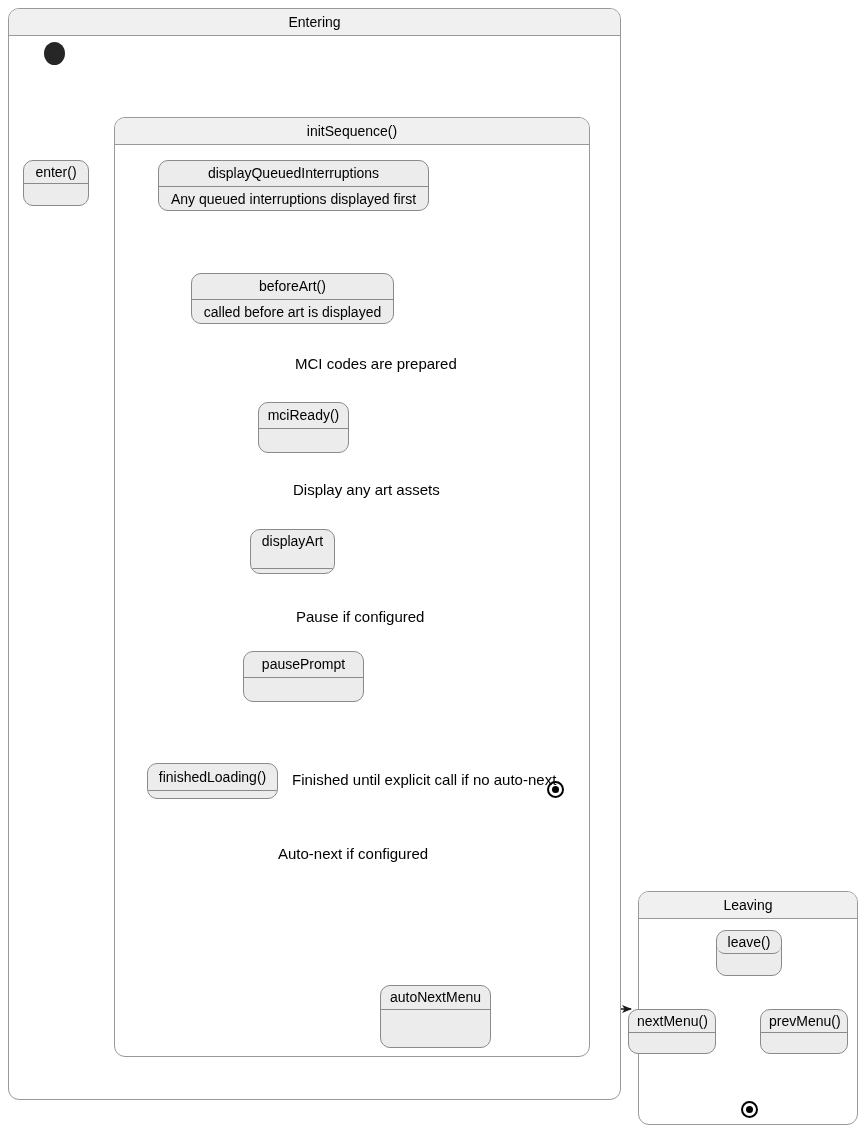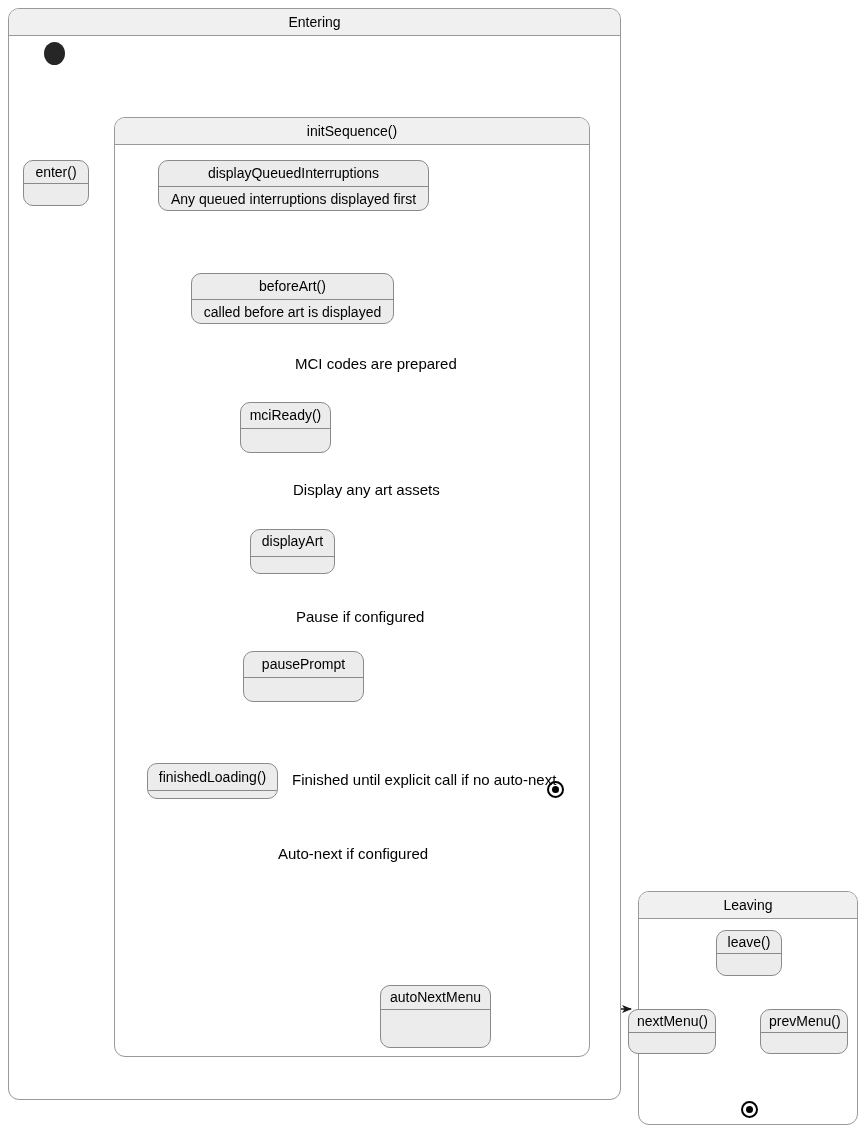--- a/index.html
+++ b/index.html
@@ -170,27 +170,27 @@
   <div class="state" style="left:158px; top:160px; width:271px; height:51px;">
     <div class="st-name" style="height:26px; line-height:25px;">displayQueuedInterruptions</div>
     <div class="st-body" style="height:24px; line-height:24px;">Any queued interruptions displayed first</div>
   </div>
 
   <div class="state" style="left:191px; top:273px; width:203px; height:51px;">
     <div class="st-name" style="height:26px; line-height:25px;">beforeArt()</div>
     <div class="st-body" style="height:24px; line-height:24px;">called before art is displayed</div>
   </div>
 
-  <div class="state empty-body" style="left:240px; top:402px; width:91px; height:51px;">
+  <div class="state empty-body" style="left:258px; top:402px; width:91px; height:51px;">
     <div class="st-name" style="height:26px; line-height:25px;">mciReady()</div>
     <div class="st-body" style="height:24px;"></div>
   </div>
 
   <div class="state empty-body" style="left:250px; top:529px; width:85px; height:45px;">
-    <div class="st-name" style="height:27px; line-height:22px;">displayArt</div>
+    <div class="st-name" style="height:39px; line-height:22px;">displayArt</div>
     <div class="st-body" style="height:21px;"></div>
   </div>
 
   <div class="state empty-body" style="left:243px; top:651px; width:121px; height:51px;">
     <div class="st-name" style="height:26px; line-height:25px;">pausePrompt</div>
     <div class="st-body" style="height:24px;"></div>
   </div>
 
   <div class="state empty-body" style="left:147px; top:763px; width:131px; height:36px;">
     <div class="st-name" style="height:27px; line-height:26px;">finishedLoading()</div>
@@ -204,21 +204,21 @@
   <div class="state empty-body" style="left:380px; top:985px; width:111px; height:63px;">
     <div class="st-name" style="height:24px; line-height:23px;">autoNextMenu</div>
     <div class="st-body" style="height:22px;"></div>
   </div>
 
   <div class="composite" style="left:638px; top:891px; width:220px; height:234px;">
     <div class="comp-title">Leaving</div>
   </div>
 
   <div class="state empty-body" style="left:716px; top:930px; width:66px; height:46px;">
-    <div class="st-name" style="height:23px; line-height:22px;">leave()</div>
+    <div class="st-name" style="height:23px; line-height:22px;border-radius:8px;">leave()</div>
     <div class="st-body" style="height:22px;"></div>
   </div>
 
   <div class="state empty-body" style="left:628px; top:1009px; width:88px; height:45px;">
     <div class="st-name" style="height:23px; line-height:22px;">nextMenu()</div>
     <div class="st-body" style="height:21px;"></div>
   </div>
 
   <div class="state empty-body" style="left:760px; top:1009px; width:88px; height:45px;">
     <div class="st-name" style="height:23px; line-height:22px;">prevMenu()</div>

